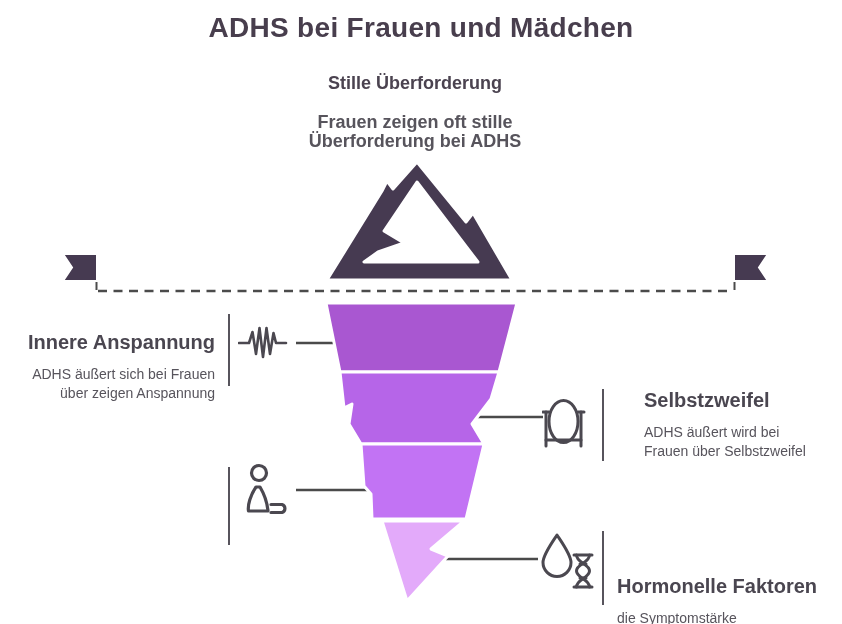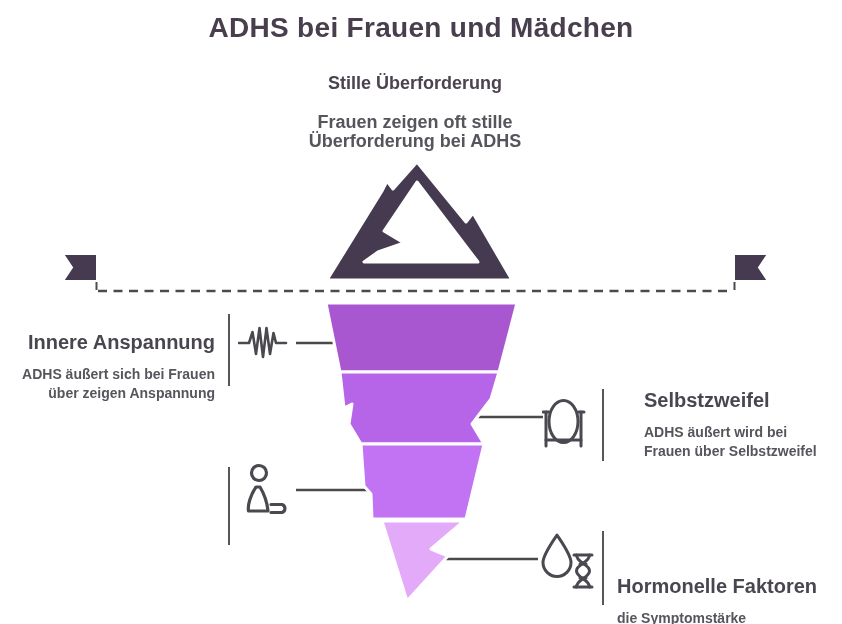--- a/index.html
+++ b/index.html
@@ -28,21 +28,21 @@
     text-align:center;
     font-size:18px;font-weight:700;color:#57545c;line-height:19px;
   }
   .block{width:218px;}
   .block h2{
     margin:0 0 11px 0;
     font-size:20px;font-weight:700;color:#4a4650;
   }
   .block p{
     margin:0;
-    font-size:14px;font-weight:700;color:#57545c;line-height:19px;
+    font-size:14px;font-weight:400;color:#57545c;line-height:19px;
   }
   .block.left{text-align:right;}
   .block.right{text-align:left;}
   .divider{width:2px;background:#57545c;}
   svg{display:block;}
   .main-svg{left:0;top:0;pointer-events:none;}
 </style>
 </head>
 <body>
 

